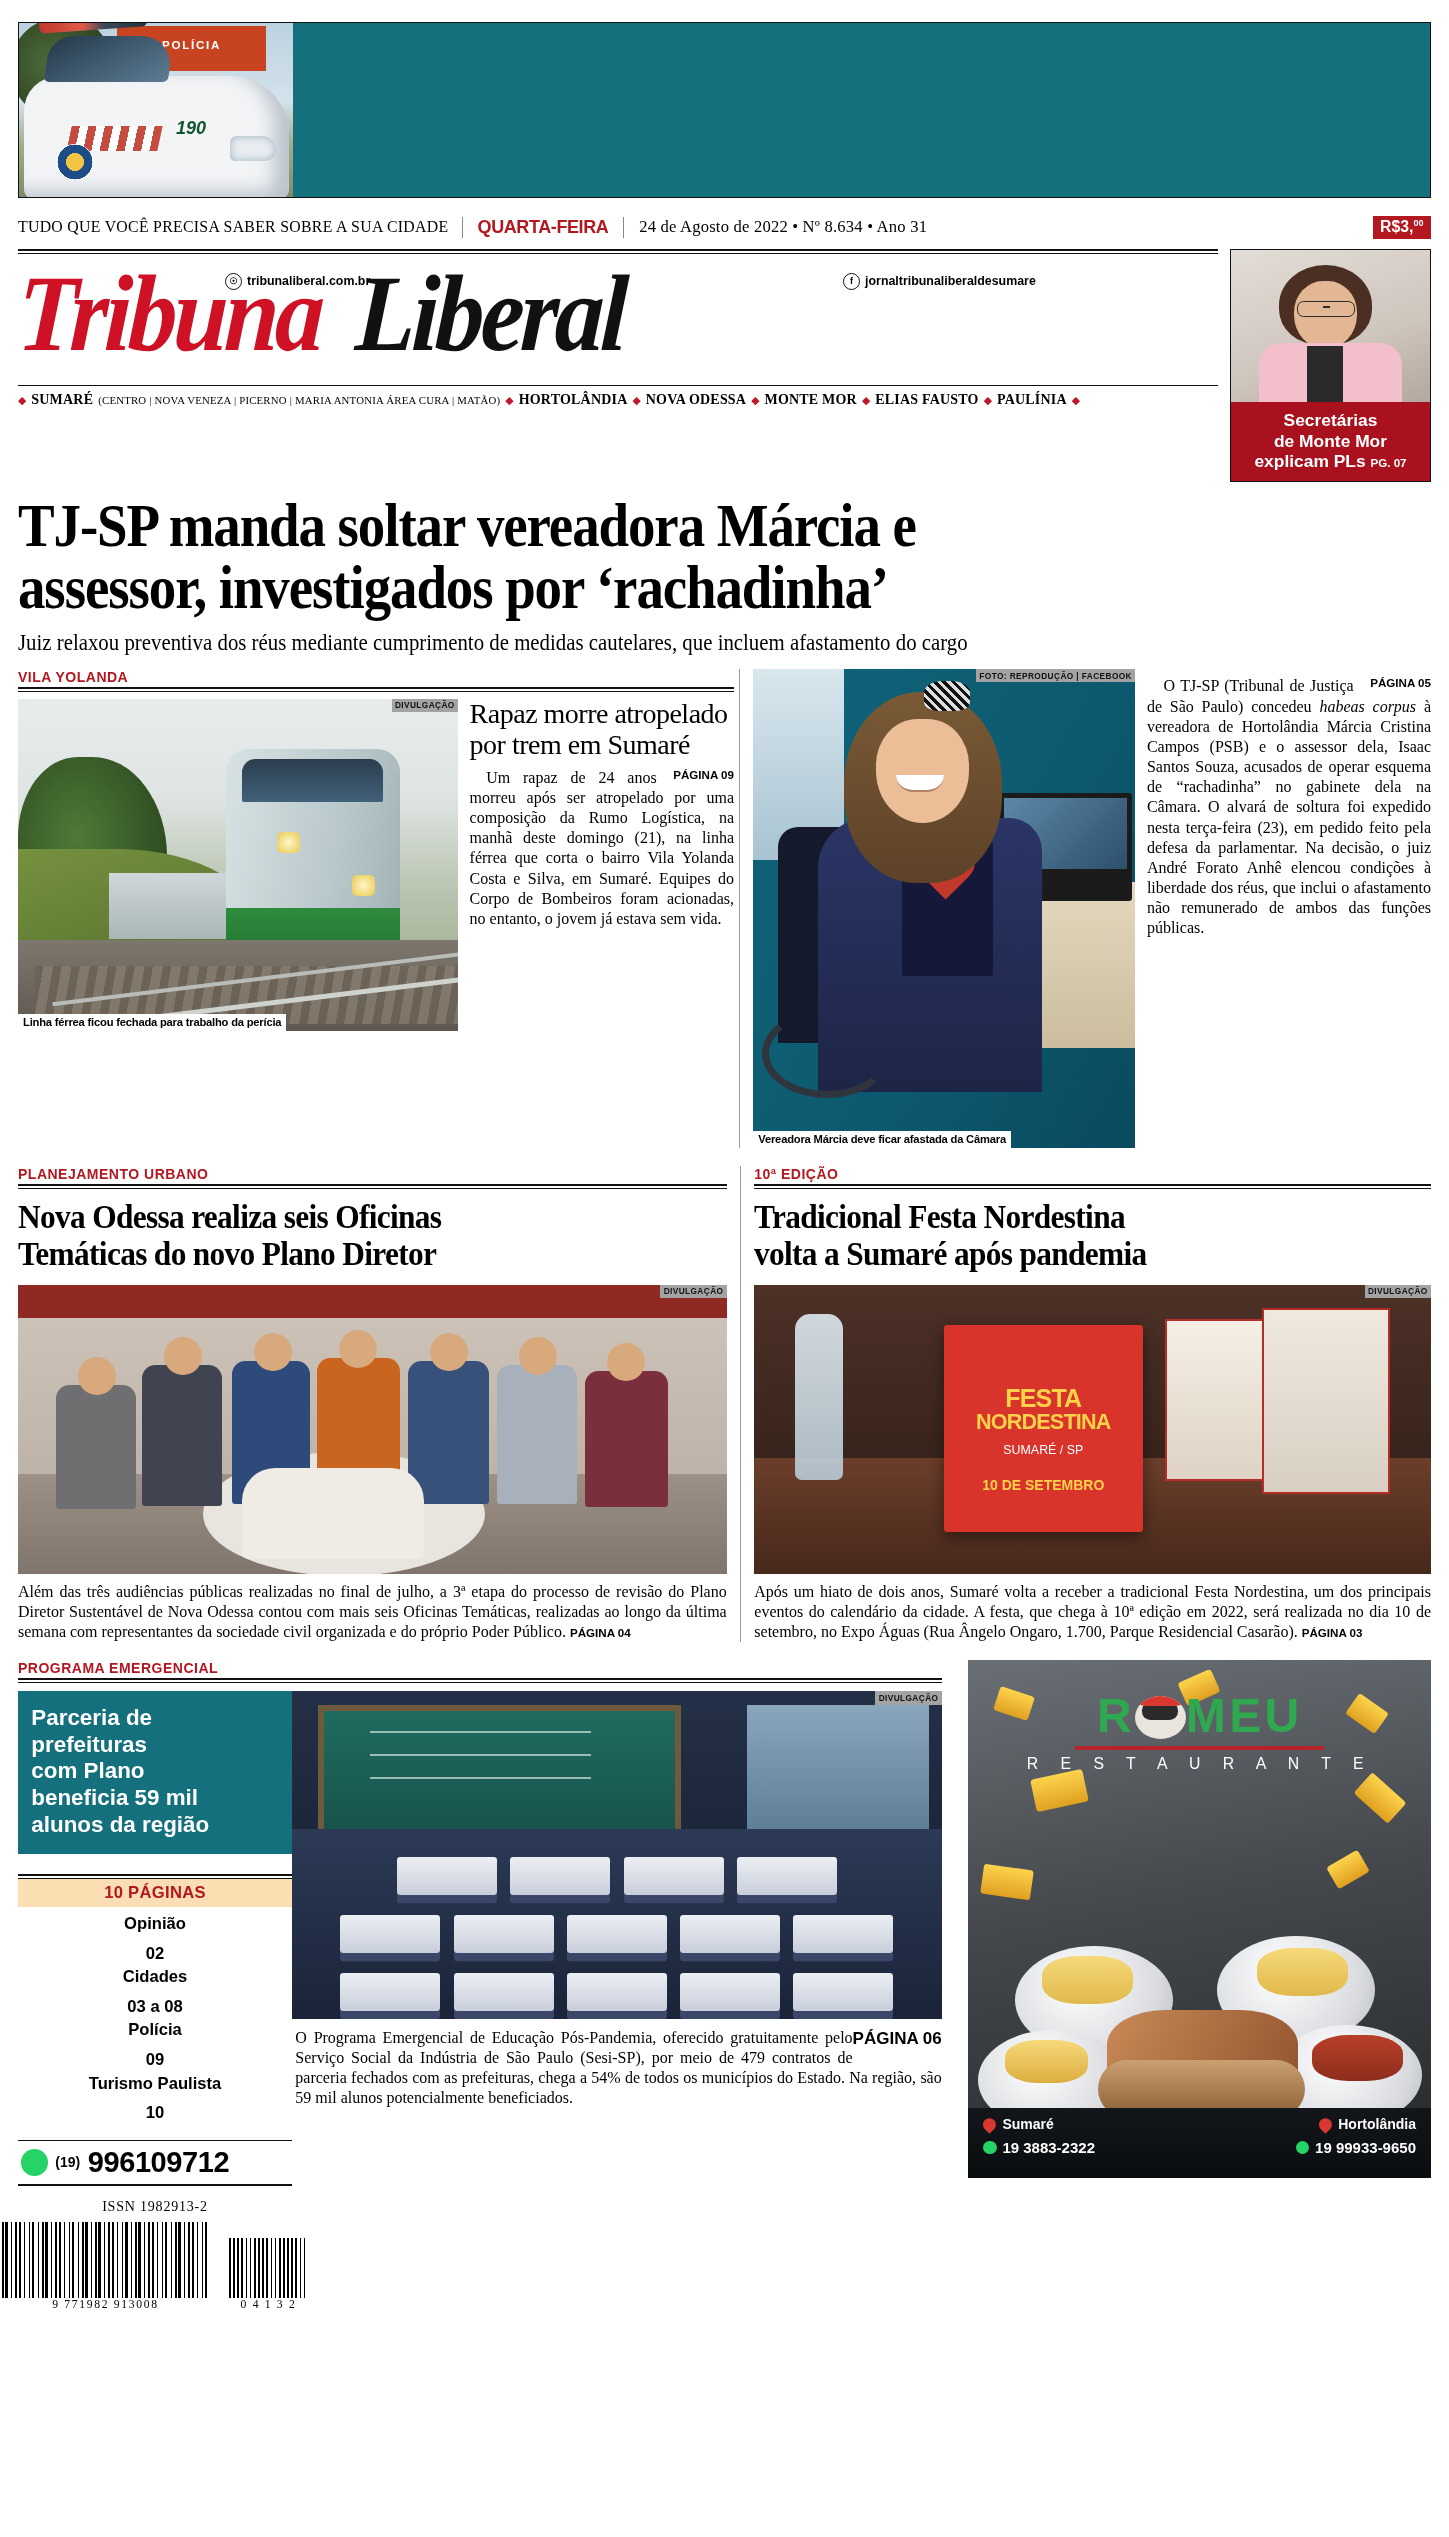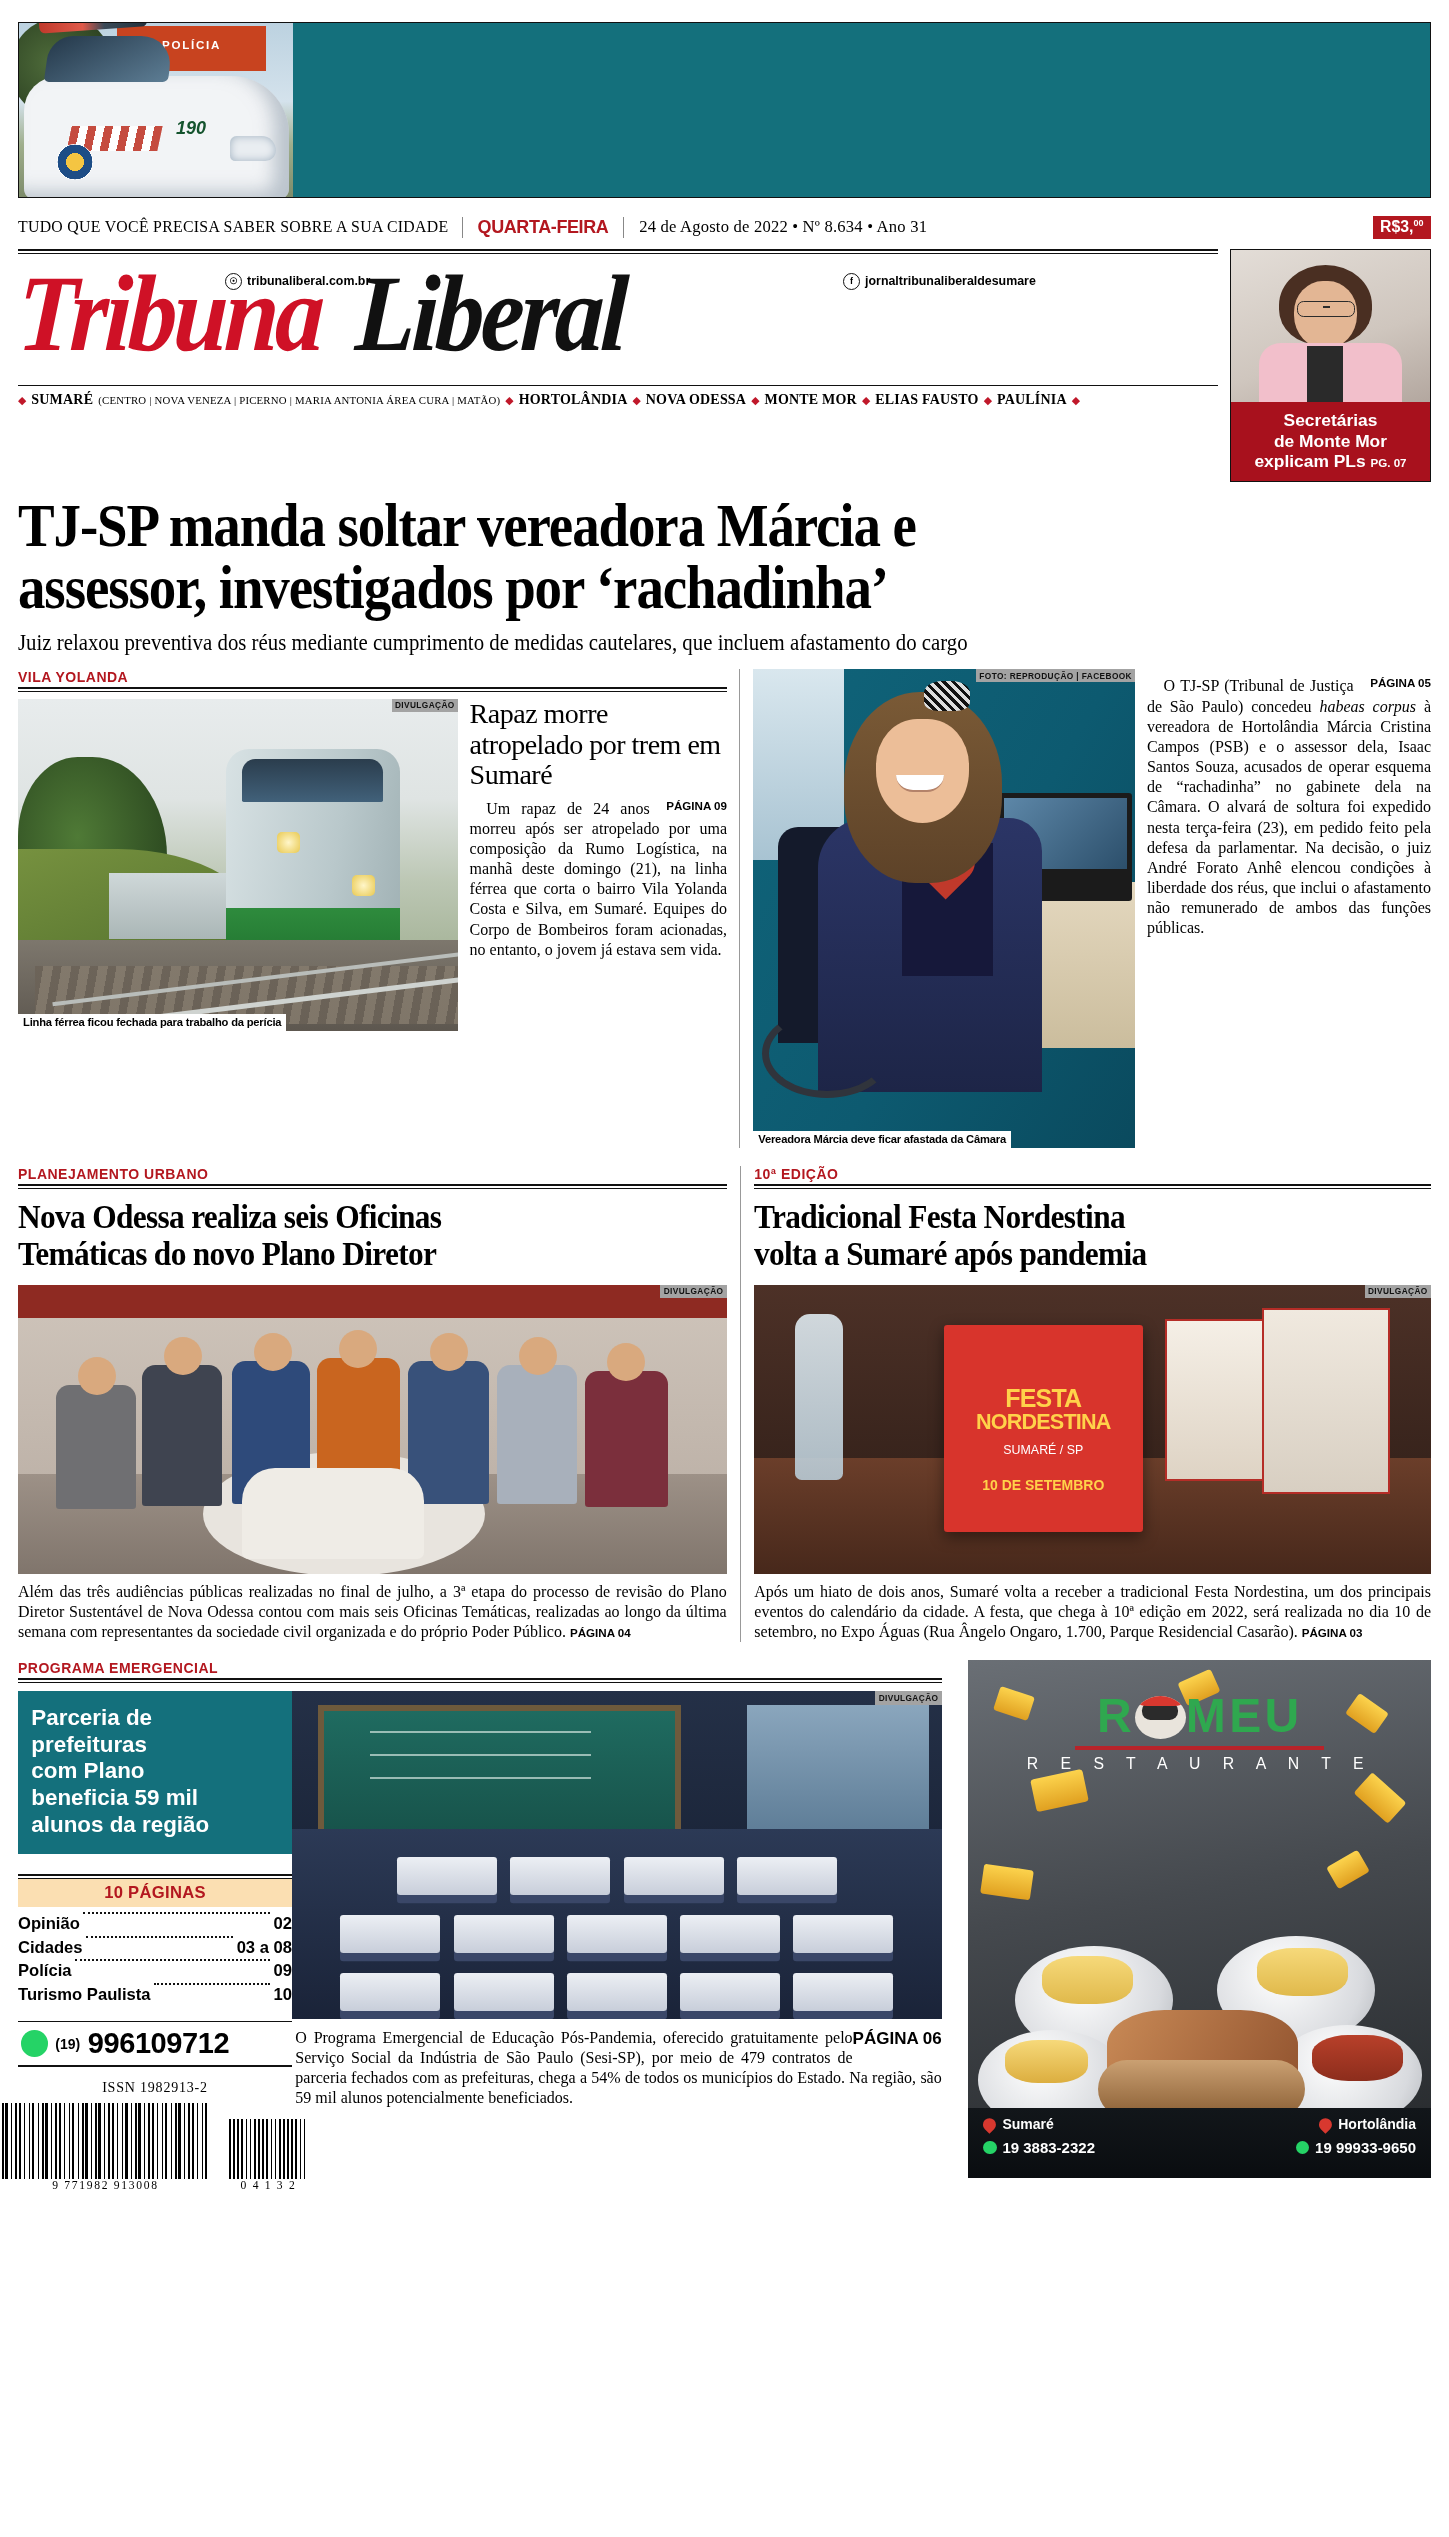--- a/index.html
+++ b/index.html
@@ -72,21 +72,21 @@
   .mainhead{margin-top:13.3px;}
   .mh-line{font-family:"Liberation Serif",serif;font-weight:bold;font-size:61px;line-height:1.02;letter-spacing:-1.2px;transform:scaleX(.9);transform-origin:left center;white-space:nowrap;}
   .mh-sub{font-family:"Liberation Serif",serif;font-size:22.4px;margin-top:10px;transform:scaleX(.93);transform-origin:left center;white-space:nowrap;}
 
   
   .kicker{color:#b3171f;font-weight:bold;font-size:14px;letter-spacing:0.5px;padding-bottom:2.5px;}
   .krule{border-top:2.5px solid #111;border-bottom:0.8px solid #111;height:1.7px;}
 
   
   .block1{display:flex;margin-top:13.3px;gap:0;}
-  .b1-left{width:722px;flex:0 0 722px;padding-right:12px;box-sizing:border-box;border-right:0.8px solid #999;}
+  .b1-left{width:722px;flex:0 0 722px;padding-right:5px;box-sizing:border-box;border-right:0.8px solid #999;}
   .b1-right{flex:1;padding-left:13.3px;box-sizing:border-box;display:flex;gap:11.6px;}
   .b1-cols{display:flex;gap:11.6px;margin-top:6.6px;}
   .photo{position:relative;overflow:hidden;background:#c9cfc6;}
   .credit{position:absolute;top:0;right:0;background:#a3a3a3;color:#111;font-size:8.3px;font-weight:bold;letter-spacing:0.4px;padding:1.7px 3.3px;}
   .caption{position:absolute;left:0;bottom:0;background:#fff;font-size:11.2px;font-weight:bold;padding:2.5px 5px;letter-spacing:-0.2px;}
   .hl2{font-family:"Liberation Serif",serif;font-weight:normal;font-size:28px;line-height:1.1;letter-spacing:-0.5px;}
   .body{font-family:"Liberation Serif",serif;font-size:16px;line-height:1.26;text-align:justify;text-indent:16.6px;margin-top:7.5px;hyphens:auto;}
   .body .pg{font-family:"Liberation Sans",sans-serif;font-weight:bold;font-size:11.6px;float:right;}
   .body em{font-style:italic;}
 
@@ -168,21 +168,21 @@
   .bottom{display:flex;margin-top:18px;gap:0;}
   .bl{width:937px;flex:0 0 937px;padding-right:13.3px;box-sizing:border-box;}
   .br{flex:1;padding-left:13.3px;box-sizing:border-box;}
   .sesi-row{display:flex;margin-top:8.3px;gap:0;}
   .sesi-left{width:274px;flex:0 0 274px;}
   .sesi-flag{position:relative;background:#14707c;color:#fff;font-weight:bold;font-size:22.4px;line-height:1.2;padding:13.3px 13.3px 15px;}
   .sesi-flag:after{content:"";position:absolute;right:-31.5px;top:0;border-top:80px solid transparent;border-bottom:80px solid transparent;border-left:31.5px solid #14707c;}
   .idx-rule{border-top:2.5px solid #111;border-bottom:0.8px solid #111;height:1.7px;margin-top:20px;}
   .idx-title{background:#fbdfb2;color:#b3171f;font-weight:bold;font-size:16.6px;text-align:center;padding:4.1px 0;letter-spacing:0.3px;}
   .idx-list{font-size:16.6px;font-weight:bold;line-height:1.42;margin-top:5px;}
-  .idx-item{display:flex;align-items:flex-start;}
+  .idx-item{display:flex;align-items:center;flex-direction:column;}
   .idx-item .nm{white-space:nowrap;}
   .idx-item .dots{flex:1;border-bottom:2.5px dotted #111;margin:0 3.3px 4.1px;}
   .wa-rule{border-top:1.7px solid #111;margin-top:15px;}
   .wa{display:flex;align-items:center;gap:7.5px;padding:5px 0 5px 3.3px;border-bottom:2.5px solid #111;}
   .wa-ic{width:26.5px;height:26.5px;border-radius:50%;background:#25d366;position:relative;}
   .wa-ic:after{content:"";position:absolute;left:6.6px;bottom:4.1px;width:0;height:0;border-left:7.5px solid #25d366;border-top:5.8px solid transparent;}
   .wa-ddd{font-size:14px;font-weight:bold;}
   .wa-num{font-size:29px;font-weight:bold;letter-spacing:-0.4px;}
   .issn{font-family:"Liberation Serif",serif;font-size:14px;text-align:center;margin-top:13.3px;letter-spacing:0.8px;}
   .barcode{margin:3.3px auto 0;width:207px;height:76px;background:repeating-linear-gradient(90deg,#000 0 1.7px,#fff 1.7px 3.3px,#000 3.3px 5.8px,#fff 5.8px 9px,#000 9px 10px,#fff 10px 13.3px);}

